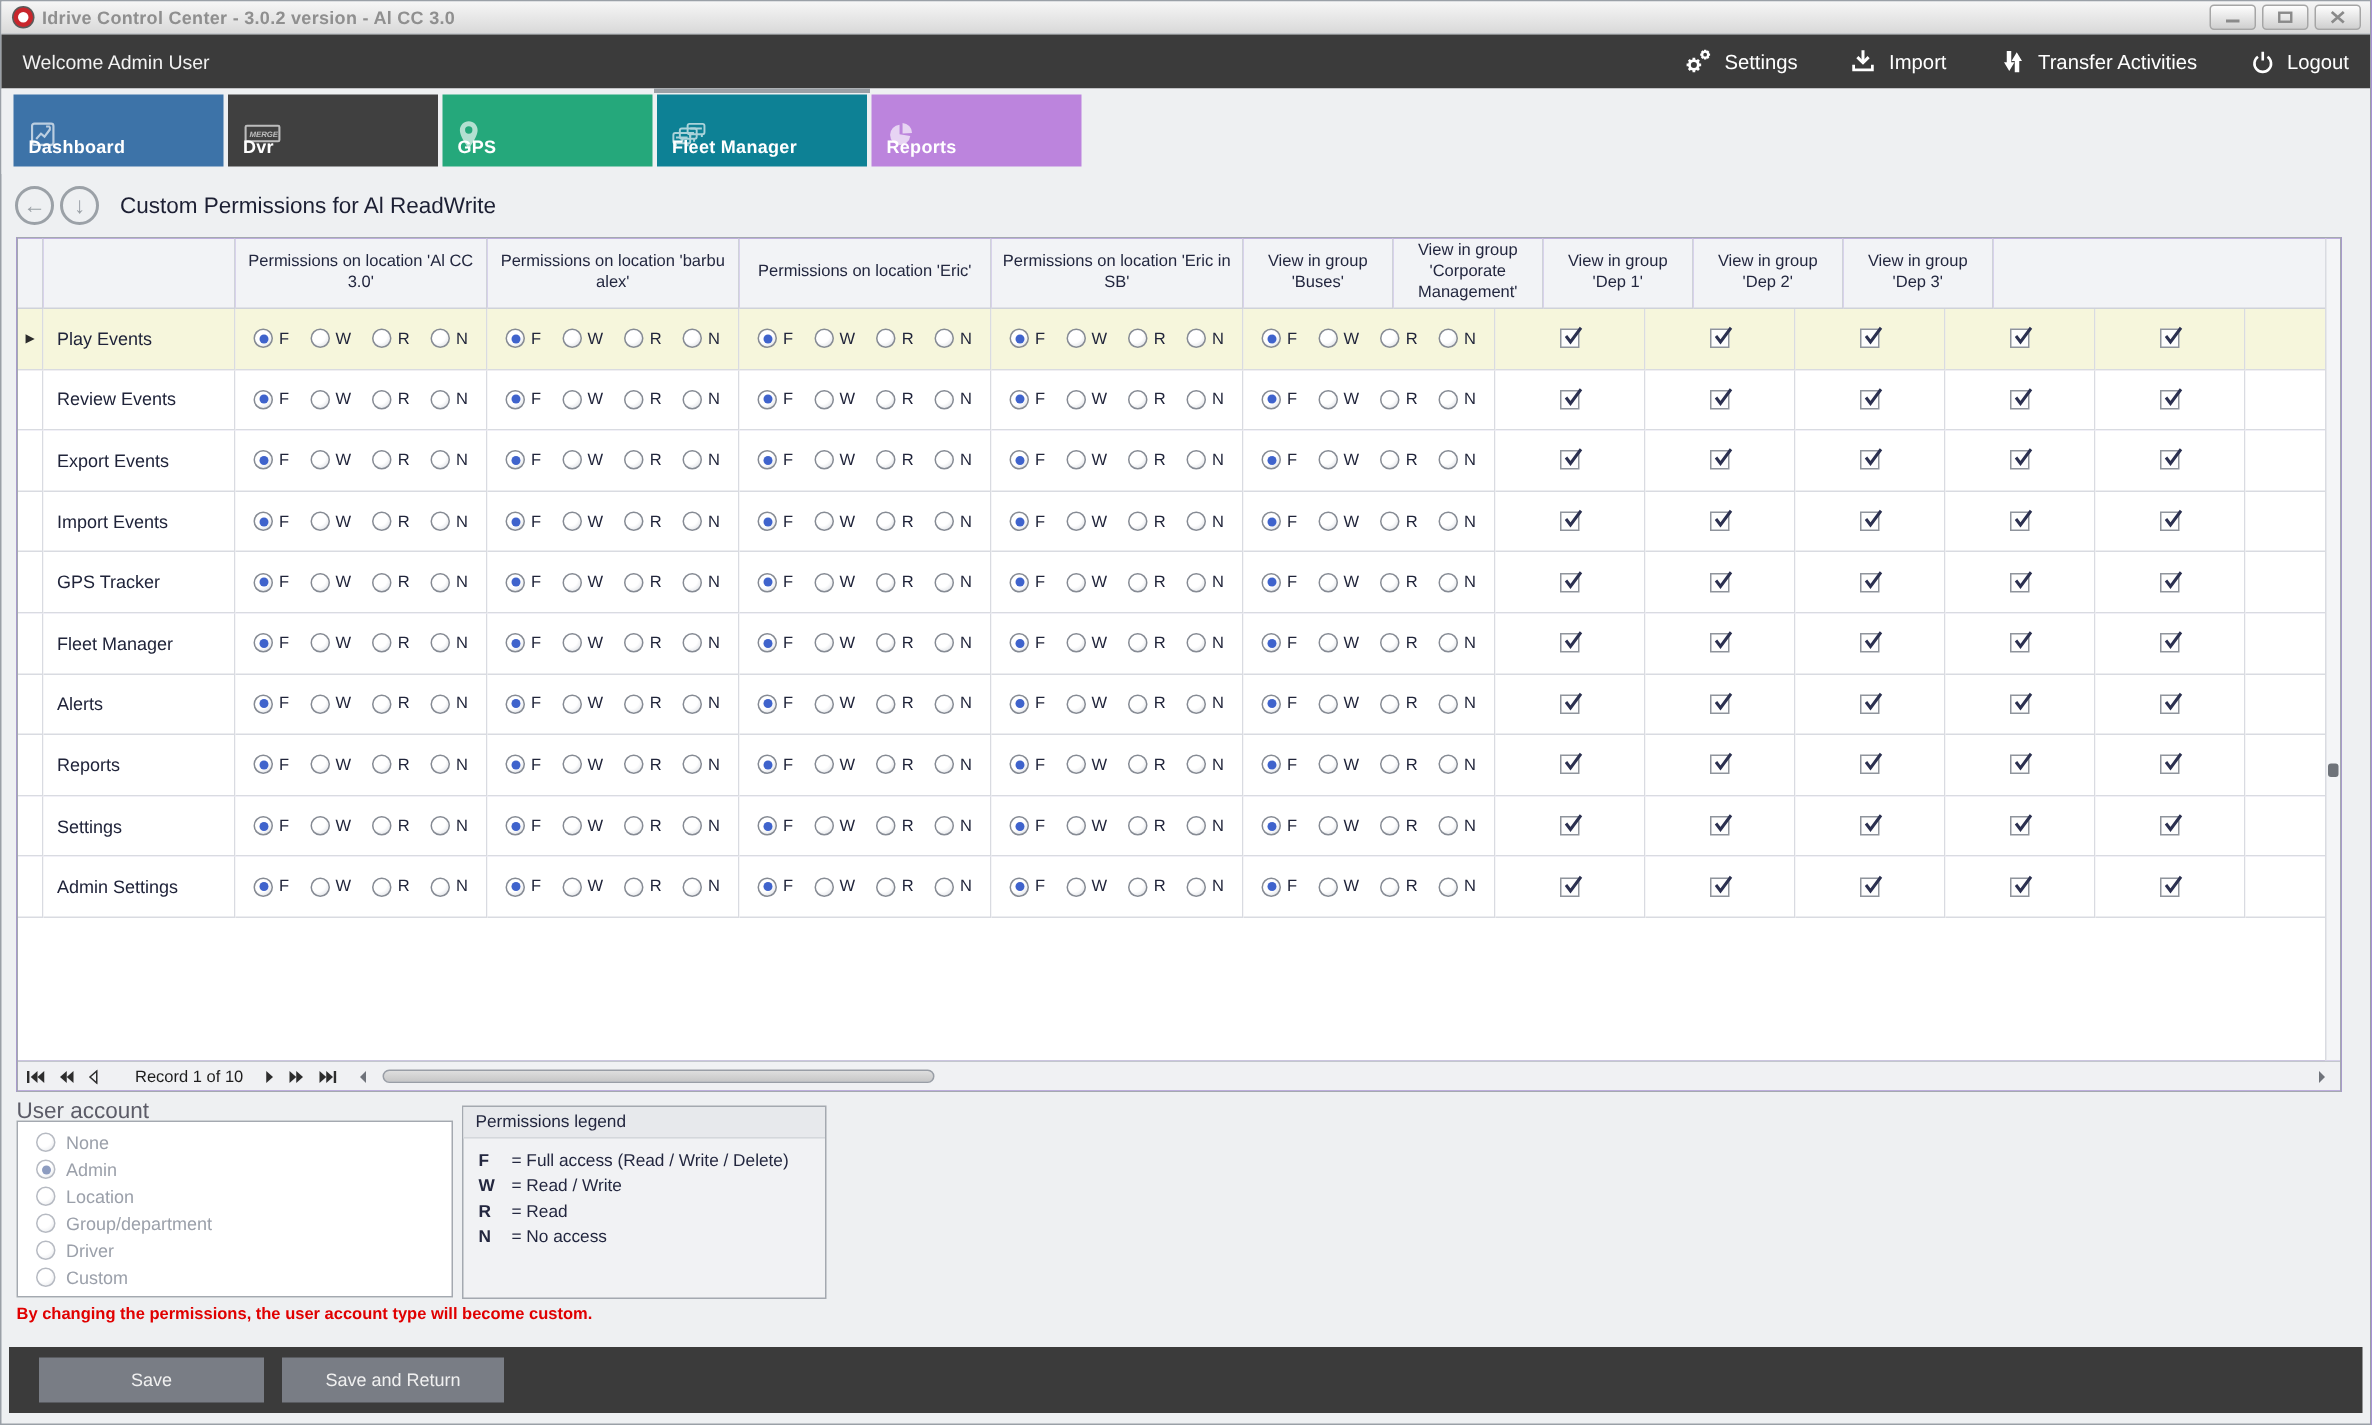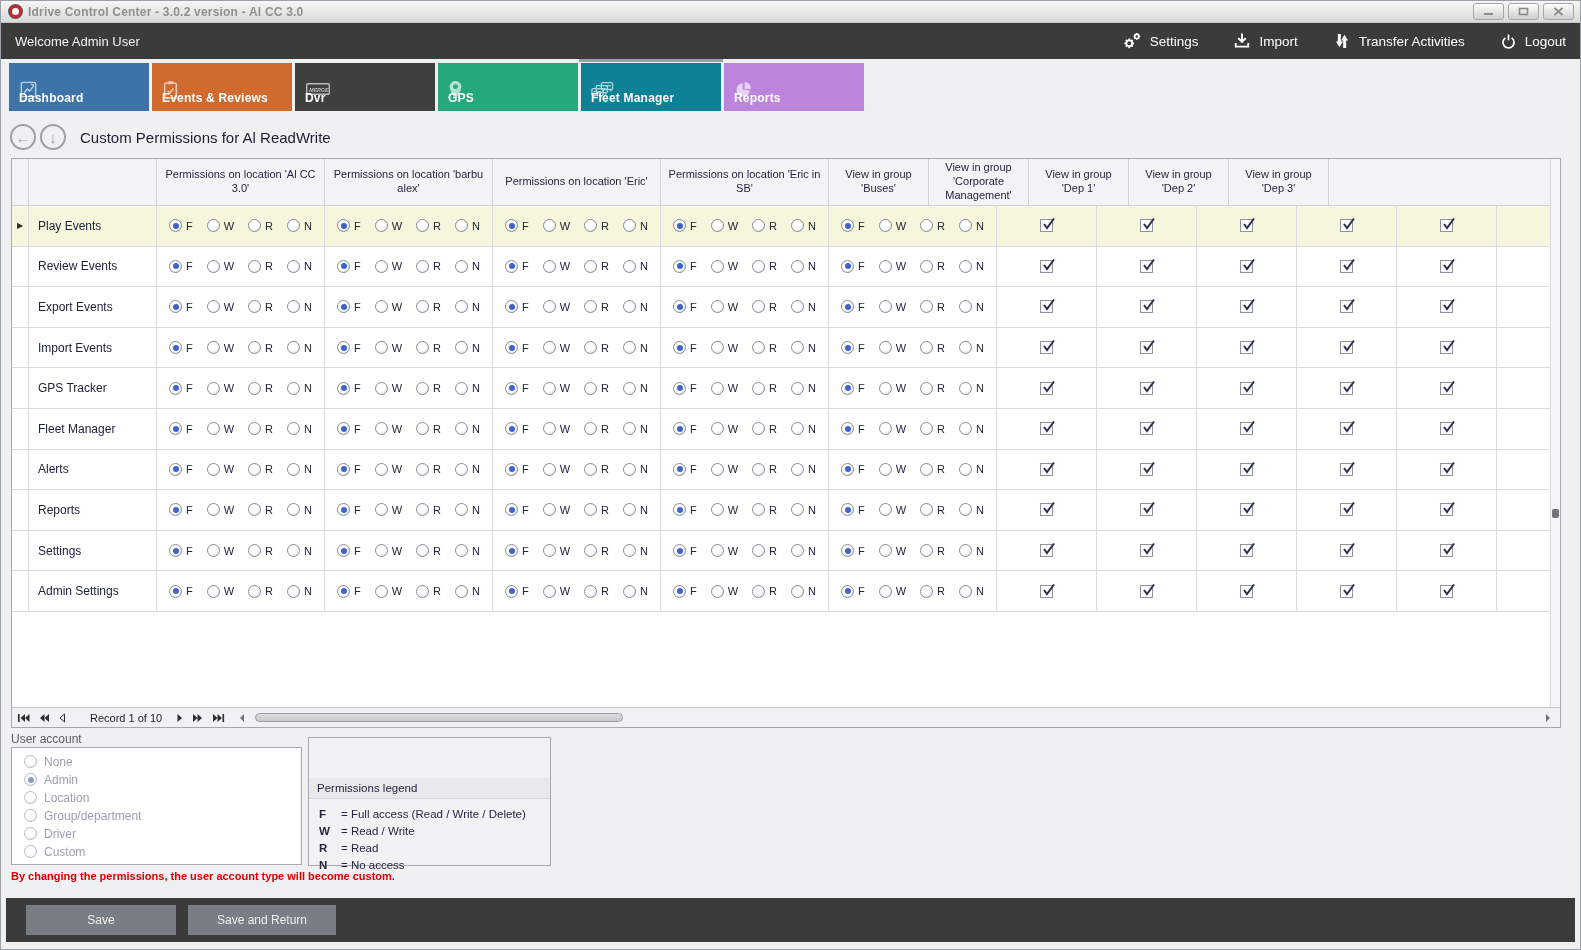--- a/index.html
+++ b/index.html
@@ -86,32 +86,32 @@
     display:flex;align-items:center;padding:0 5px;box-sizing:border-box;}
   .vcr{display:flex;align-items:center;gap:9px;margin-right:10px;}
   .vcr .vbtn{display:flex;align-items:center;}
   .rectext{font-size:11px;color:#1d1d1d;margin:0 14px;}
   .harrow{display:flex;align-items:center;margin:0 4px;}
   .htrack{flex:1;position:relative;height:12px;}
   .hthumb{position:absolute;left:6px;top:1px;width:368px;height:9px;border:1px solid #999ea6;
     border-radius:5px;background:linear-gradient(#dedede,#c7c7c7);box-sizing:border-box;}
 
   
-  .ua-label{position:absolute;top:731px;left:10px;font-size:12px;color:#5c5c68;text-align:right;}
+  .ua-label{position:absolute;top:731px;left:10px;font-size:15px;color:#5c5c68;text-align:right;}
   .ua-box{position:absolute;top:746px;left:10px;width:291px;height:118px;background:#fff;
     border:1px solid #a4a9b0;box-sizing:border-box;padding:7px 0 0 12px;}
   .ua-opt{display:flex;gap:7px;height:18px;}
   .rd.dis{border-color:#b6bac2;background:radial-gradient(circle at 35% 30%,#ffffff 50%,#e3e5e9);}
   .rd.dis.sel::after{background:#8d9cc0;}
   .ua-opt .olbl{font-size:12px;color:#9ba0aa;}
 
   .legend{position:absolute;top:736px;left:307px;width:243px;height:129px;background:#f1f2f4;
     border:1px solid #a4a9b0;box-sizing:border-box;}
   .legend-head{height:20px;background:#e7e9ec;border-bottom:1px solid #d4d7db;
-    display:flex;align-items:center;padding-left:8px;font-size:11.5px;color:#23273f;margin-top:40px;}
+    display:flex;align-items:center;padding-left:8px;font-size:11.5px;color:#23273f;}
   .legend-body{padding:9px 10px;}
   .leg-row{display:flex;font-size:11.5px;color:#23273f;margin-bottom:5px;}
   .leg-key{font-weight:bold;width:22px;flex:none;}
 
   .warn{position:absolute;top:869px;left:10px;font-size:11px;font-weight:bold;color:#e00000;}
 
   
   .footer{position:absolute;top:897px;left:5px;right:5px;height:44px;background:#3b3b3b;
     display:flex;align-items:center;padding-left:20px;gap:12px;box-sizing:border-box;}
   .fbtn{height:30px;border:none;background:#797d85;color:#f0f0f0;font-size:12px;
@@ -197,28 +197,20 @@
 
   <div class="tabsband">
     <div class="tabs" id="tabs">
         <div class="tile" style="background: rgb(61, 115, 168);">
           <div class="ticon"><svg width="19" height="19" viewBox="0 0 24 24">
               <rect x="3" y="3" width="18" height="18" rx="2" stroke="#fff" stroke-width="1.8" fill="none"></rect>
               <path d="M6.5 16l4-4.5 3 2.5 4.5-6" stroke="#fff" stroke-width="1.8" fill="none"></path>
               <path d="M18 5.5h-3.2M18 5.5V8.7" stroke="#fff" stroke-width="1.6" fill="none"></path>
             </svg></div>
           <div class="tlabel">Dashboard</div>
-        </div>
-        <div class="tile" style="background: rgb(208, 106, 46);">
-          <div class="ticon"><svg width="17" height="20" viewBox="0 0 20 24">
-              <rect x="3" y="3.5" width="14" height="18" rx="2" stroke="#fff" stroke-width="1.8" fill="none"></rect>
-              <rect x="7" y="1.5" width="6" height="3.6" rx="1" fill="#fff"></rect>
-              <path d="M6.5 13l2.6 2.8 4.6-5.6" stroke="#fff" stroke-width="1.8" fill="none"></path>
-            </svg></div>
-          <div class="tlabel">Events &amp; Reviews</div>
         </div>
         <div class="tile" style="background: #404040;">
           <div class="ticon"><svg width="26" height="18" viewBox="0 0 30 20">
               <rect x="2" y="4" width="26" height="12" rx="1" stroke="#fff" stroke-width="1.6" fill="none"></rect>
               <text x="5" y="13" font-size="6" fill="#fff" font-family="Liberation Sans,sans-serif" font-style="italic" font-weight="bold">MERGE</text>
             </svg></div>
           <div class="tlabel">Dvr</div>
         </div>
         <div class="tile" style="background: rgb(37, 168, 123);">
           <div class="ticon"><svg width="15" height="20" viewBox="0 0 16 22">

